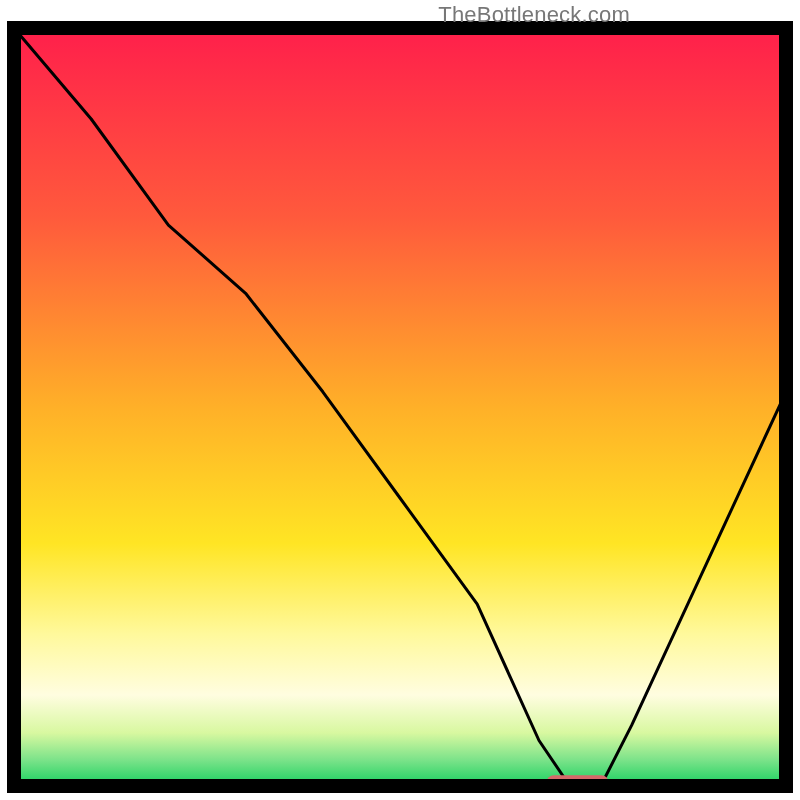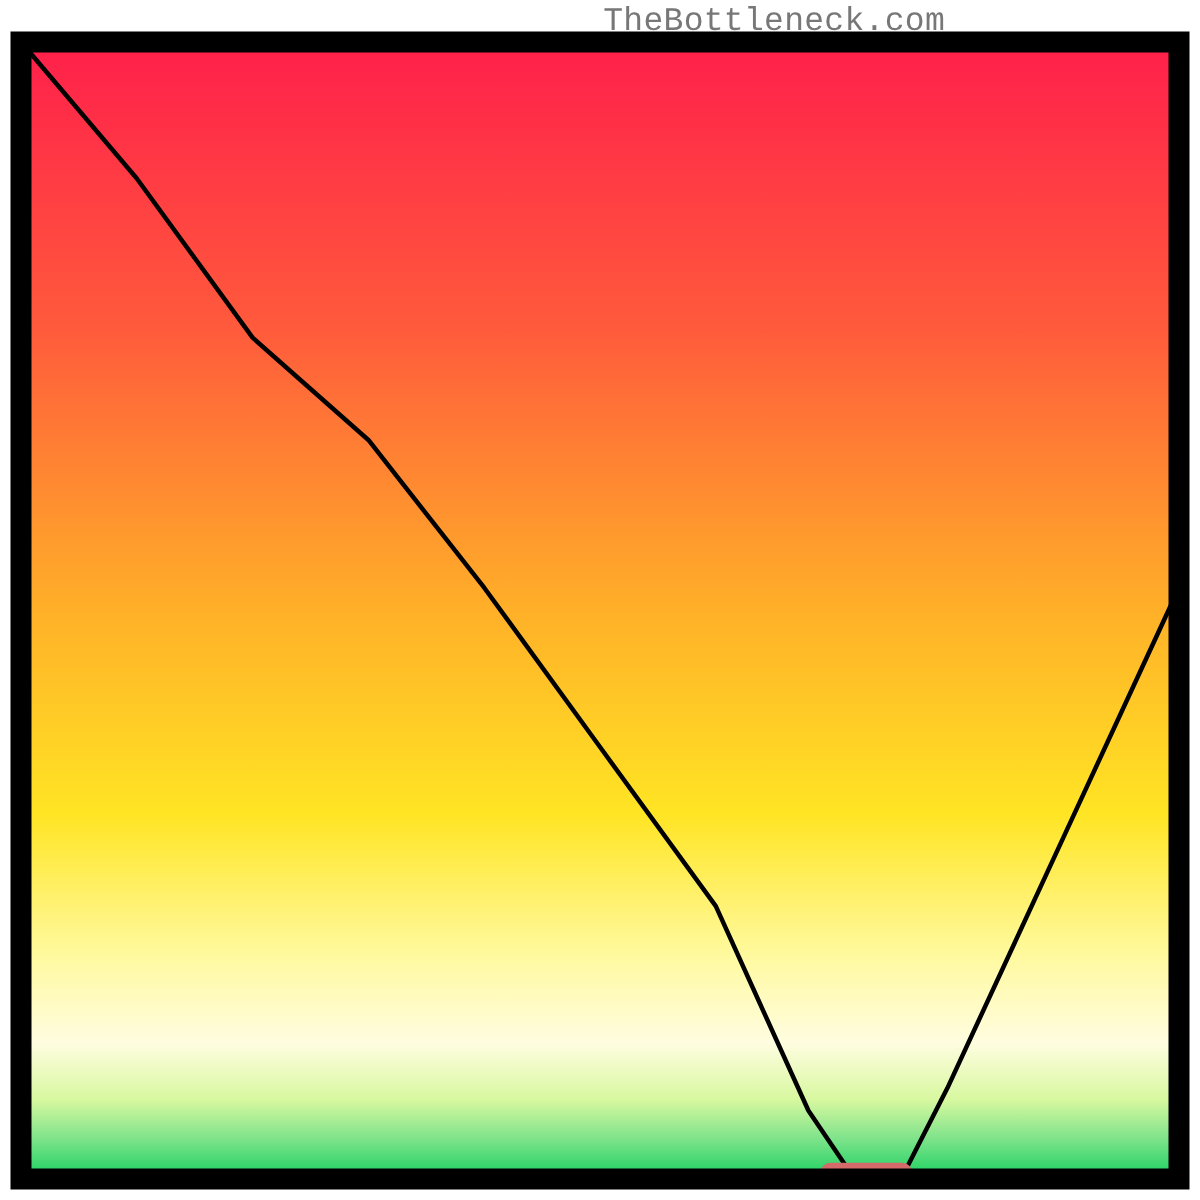--- a/index.html
+++ b/index.html
@@ -7,21 +7,20 @@
     padding: 0;
     width: 800px;
     height: 800px;
     background: #ffffff;
     font-family: Arial, Helvetica, sans-serif;
   }
   .chart-container {
     position: relative;
     width: 640px;
     height: 800px;
-    font-family: Liberation Mono, monospace;
   }
   svg {
     display: block;
   }
   .watermark {
     position: absolute;
     top: 2px;
     right: 10px;
     font-size: 22px;
     color: #777;

